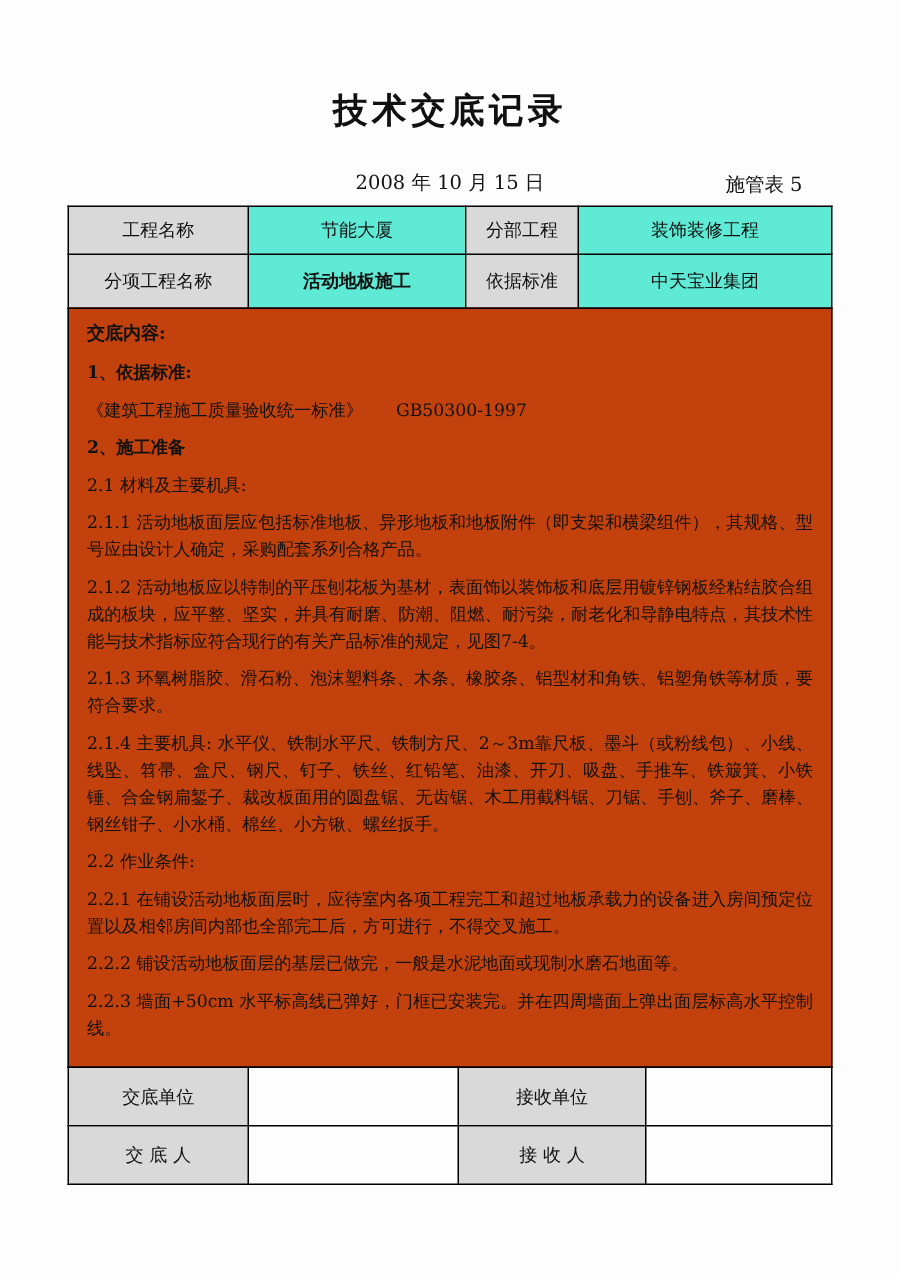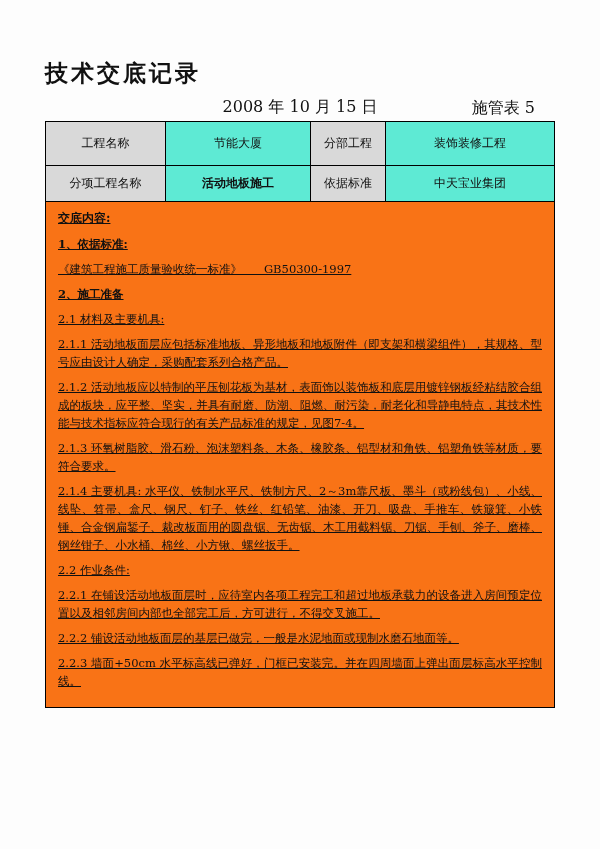--- a/index.html
+++ b/index.html
@@ -9,31 +9,31 @@
     width: 600px;
     height: 849px;
     margin: 0 auto;
     background: #fdfdfd;
     color: #111;
     font-family: "DejaVu Serif", "Liberation Serif", serif;
     padding: 58px 45px 0 45px;
     overflow: hidden;
   }
   .doc-title {
-    text-align: left;
+    text-align: center;
     font-size: 23px;
     font-weight: bold;
     letter-spacing: 3px;
     font-family: "DejaVu Sans", "Liberation Sans", sans-serif;
   }
   .meta {
     position: relative;
-    margin-top: 8px;
+    margin-top: 24px;
     height: 18px;
-    font-size: 16px;
+    font-size: 13px;
     text-decoration: underline;
   }
   .meta .date {
     position: absolute;
     left: 0; right: 0;
     text-align: center;
   }
   .meta .form-no {
     position: absolute;
     right: 20px; top: 1px;
@@ -45,35 +45,34 @@
   }
   table.head-grid { margin-top: 6px; }
   .grid td {
     border: 1px solid #000;
     font-size: 12px;
     text-align: center;
     vertical-align: middle;
     padding: 4px;
     overflow: hidden;
   }
-  .head-grid tr.r1 td { height: 44px; }
+  .head-grid tr.r1 td { height: 32px; }
   .head-grid tr.r2 td { height: 36px; }
   .label-cell { background: #d9d9d9; }
   .value-cell { background: #5eead4; }
   .bold { font-weight: bold; }
   .content-box {
     border: 1px solid #000;
     margin-top: -1px;
     min-height: 494px;
     padding: 7px 12px 10px 12px;
-    background: #f97316;
+    background: #c2410c;
     font-size: 11.5px;
     line-height: 18px;
     text-align: justify;
-    text-decoration: underline;
   }
   .content-label {
     font-weight: bold;
     font-size: 12px;
     margin-bottom: 8px;
   }
   .para {
     margin: 0 0 7px 0;
     white-space: pre-wrap;
     word-break: break-all;
@@ -126,14 +125,36 @@
     <p class="para">2.1.1 活动地板面层应包括标准地板、异形地板和地板附件（即支架和横梁组件），其规格、型号应由设计人确定，采购配套系列合格产品。</p>
     <p class="para">2.1.2 活动地板应以特制的平压刨花板为基材，表面饰以装饰板和底层用镀锌钢板经粘结胶合组成的板块，应平整、坚实，并具有耐磨、防潮、阻燃、耐污染，耐老化和导静电特点，其技术性能与技术指标应符合现行的有关产品标准的规定，见图7-4。</p>
     <p class="para">2.1.3 环氧树脂胶、滑石粉、泡沫塑料条、木条、橡胶条、铝型材和角铁、铝塑角铁等材质，要符合要求。</p>
     <p class="para">2.1.4 主要机具: 水平仪、铁制水平尺、铁制方尺、2～3m靠尺板、墨斗（或粉线包）、小线、线坠、笤帚、盒尺、钢尺、钉子、铁丝、红铅笔、油漆、开刀、吸盘、手推车、铁簸箕、小铁锤、合金钢扁錾子、裁改板面用的圆盘锯、无齿锯、木工用截料锯、刀锯、手刨、斧子、磨棒、钢丝钳子、小水桶、棉丝、小方锹、螺丝扳手。</p>
     <p class="para">2.2 作业条件:</p>
     <p class="para">2.2.1 在铺设活动地板面层时，应待室内各项工程完工和超过地板承载力的设备进入房间预定位置以及相邻房间内部也全部完工后，方可进行，不得交叉施工。</p>
     <p class="para">2.2.2 铺设活动地板面层的基层已做完，一般是水泥地面或现制水磨石地面等。</p>
     <p class="para">2.2.3 墙面+50cm 水平标高线已弹好，门框已安装完。并在四周墙面上弹出面层标高水平控制线。</p>
   </div>
 
+  <table class="grid sign-grid">
+    <colgroup>
+      <col style="width:120px">
+        <col style="width:140px">
+        <col style="width:125px">
+        <col>
+    </colgroup>
+    <tbody>
+        <tr>
+      <td class="label-cell">交底单位</td>
+      <td class="blank"></td>
+      <td class="label-cell">接收单位</td>
+      <td class="blank"></td>
+    </tr>
+    <tr>
+      <td class="label-cell">交 底 人</td>
+      <td class="blank"></td>
+      <td class="label-cell">接 收 人</td>
+      <td class="blank"></td>
+    </tr>
+  </tbody>
+    </table>
 
 </div>
 
 </body></html>

